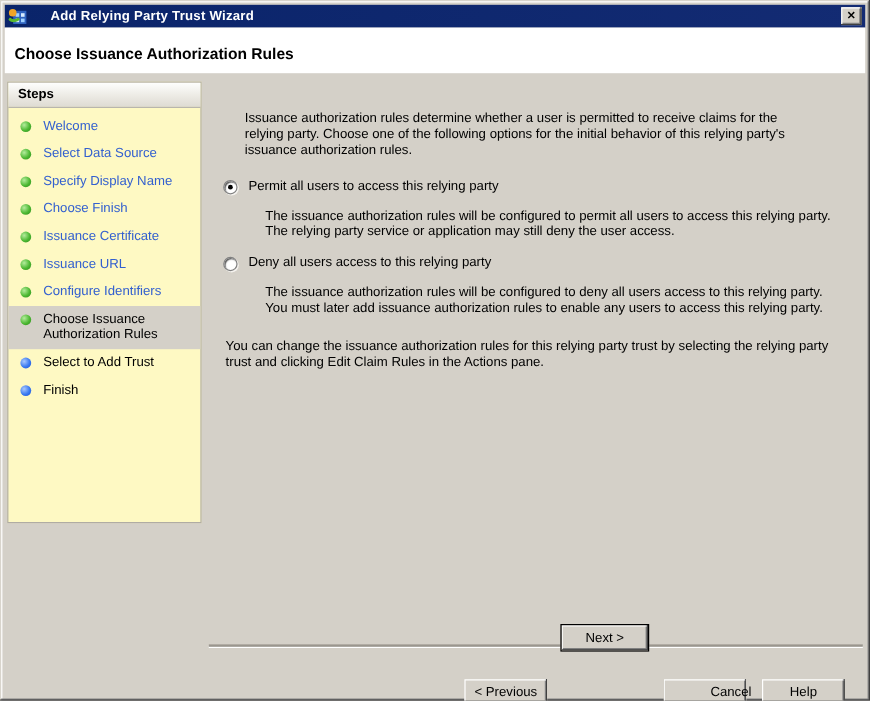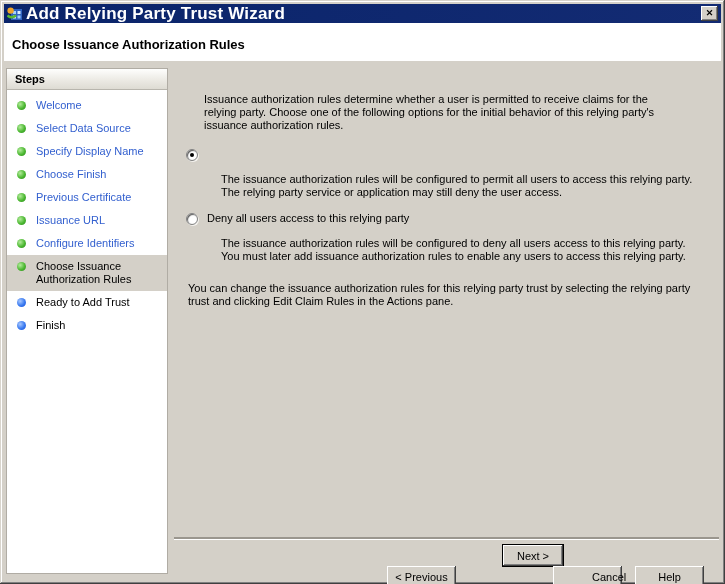--- a/index.html
+++ b/index.html
@@ -22,39 +22,39 @@
     overflow:hidden;
   }
 
   
   .titlebar{
     position:absolute;left:4px;top:4px;right:4px;height:19px;
     background:linear-gradient(90deg,var(--titlebar),#132b73);
     display:flex;align-items:center;padding:0 3px;
   }
   .app-icon{width:16px;height:16px;margin-right:3px;flex:0 0 auto;display:block;}
-  .title-text{color:#fff;font-weight:bold;font-size:17px;letter-spacing:.2px;white-space:nowrap;flex:1 1 auto;}
+  .title-text{color:#fff;font-weight:bold;font-size:11px;letter-spacing:.2px;white-space:nowrap;flex:1 1 auto;margin-left:16px;}
   .close-btn{
     flex:0 0 auto;width:17px;height:15px;background:var(--dialog-bg);
     border:none;display:flex;align-items:center;justify-content:center;
     box-shadow:inset -1px -1px 0 #404040,inset 1px 1px 0 #ffffff,inset -2px -2px 0 #808080;
     font-family:"Liberation Sans",sans-serif;font-size:9px;font-weight:bold;color:#000;
     cursor:default;padding:0;line-height:1;
   }
 
   
   .header-band{
     position:absolute;left:4px;top:23px;right:4px;height:38px;background:#fff;
   }
   .page-title{font-size:13px;font-weight:bold;padding:14px 0 0 8px;color:#000;}
 
   
   .sidebar{
-    position:absolute;left:6px;top:68px;width:162px;height:506px;
-    background:#ffffff;border:1px solid #b0aca4;
+    position:absolute;left:6px;top:68px;width:162px;height:368px;
+    background:#fef9c3;border:1px solid #b0aca4;
   }
   .steps-header{
     height:21px;font-weight:bold;padding:4px 0 0 8px;
     background:linear-gradient(180deg,#fefefd 0%,#eceae4 55%,#dedbd3 100%);
     border-bottom:1px solid #b8b5ad;color:#000;
   }
   .steps-list{list-style:none;margin:4px 0 0 0;}
   .step{display:flex;align-items:flex-start;padding:5px 4px 5px 10px;line-height:13px;}
   .bullet{
     flex:0 0 auto;width:9px;height:9px;border-radius:50%;margin:2px 10px 0 0;
@@ -99,21 +99,21 @@
     position:absolute;top:566px;width:69px;height:22px;
     background:var(--dialog-bg);border:none;font-family:"Liberation Sans",sans-serif;
     font-size:11px;color:#000;cursor:pointer;padding:0;
     box-shadow:inset -1px -1px 0 #404040,inset 1px 1px 0 #ffffff,inset -2px -2px 0 #808080;
   }
   .btn.default{
     border:1px solid #000;
     box-shadow:inset -1px -1px 0 #404040,inset 1px 1px 0 #ffffff,inset -2px -2px 0 #808080;
   }
   .btn-previous{left:387px;}
-  .btn-next{left:467px;width:62px;height:23px;top:544px;margin-left:35px;}
+  .btn-next{left:467px;width:74px;height:23px;top:520px;}
   .btn-cancel{left:553px;padding-left:39px;}
   .btn-help{left:635px;text-align:center;}
 </style>
 </head>
 <body>
 
 <div class="window">
 
   <div class="titlebar">
     <svg class="app-icon" viewBox="0 0 16 16" aria-hidden="true">
@@ -149,51 +149,52 @@
       <li class="step state-done">
         <span class="bullet"></span>
         <span class="step-label">Specify Display Name</span>
       </li>
       <li class="step state-done">
         <span class="bullet"></span>
         <span class="step-label">Choose Finish</span>
       </li>
       <li class="step state-done">
         <span class="bullet"></span>
-        <span class="step-label">Previous Certificate</span>
+        <span class="step-label">Issuance Certificate</span>
       </li>
       <li class="step state-done">
         <span class="bullet"></span>
         <span class="step-label">Issuance URL</span>
       </li>
       <li class="step state-done">
         <span class="bullet"></span>
         <span class="step-label">Configure Identifiers</span>
       </li>
       <li class="step state-current">
         <span class="bullet"></span>
         <span class="step-label">Choose Issuance Authorization Rules</span>
       </li>
       <li class="step state-upcoming">
         <span class="bullet"></span>
-        <span class="step-label">Ready to Add Trust</span>
+        <span class="step-label">Select to Add Trust</span>
       </li>
       <li class="step state-upcoming">
         <span class="bullet"></span>
         <span class="step-label">Finish</span>
       </li>
     </ul>
   </div>
 
   <div class="content">
     <p class="intro">Issuance authorization rules determine whether a user is permitted to receive claims for the relying party. Choose one of the following options for the initial behavior of this relying party's issuance authorization rules.</p>
 
     <div class="option first">
       <div class="option-head">
         <span class="radio checked"></span>
+        <span class="option-label">Permit all users to access this relying party</span>
       </div>
       <p class="opt-desc">The issuance authorization rules will be configured to permit all users to access this relying party. The relying party service or application may still deny the user access.</p>
     </div>
 
     <div class="option second">
       <div class="option-head">
         <span class="radio"></span>
         <span class="option-label">Deny all users access to this relying party</span>
       </div>
       <p class="opt-desc">The issuance authorization rules will be configured to deny all users access to this relying party. You must later add issuance authorization rules to enable any users to access this relying party.</p>

